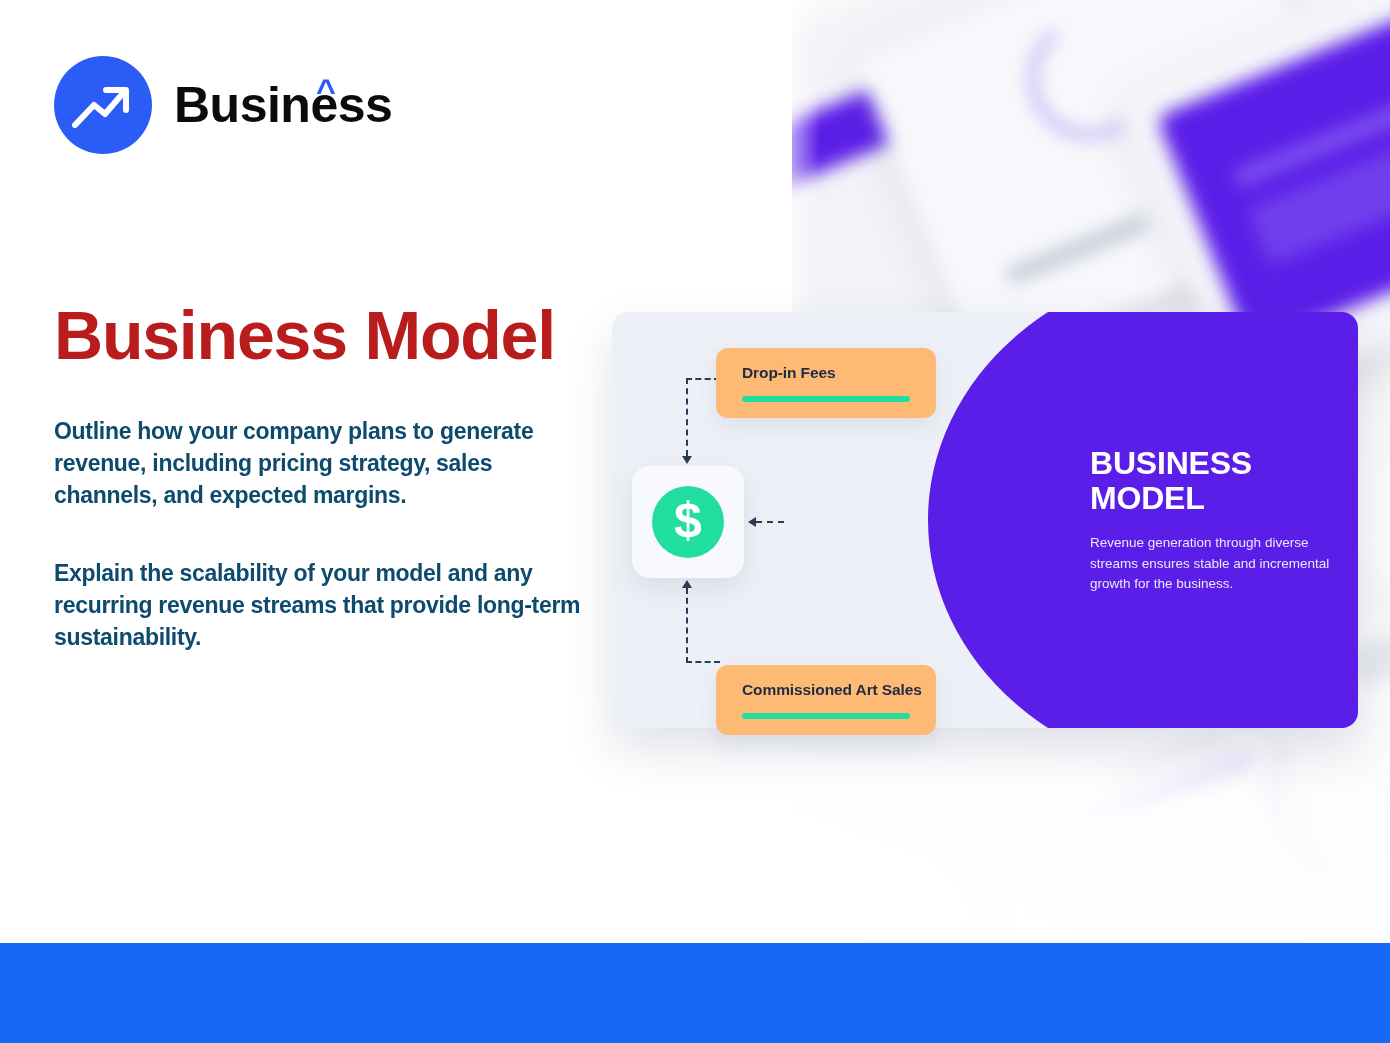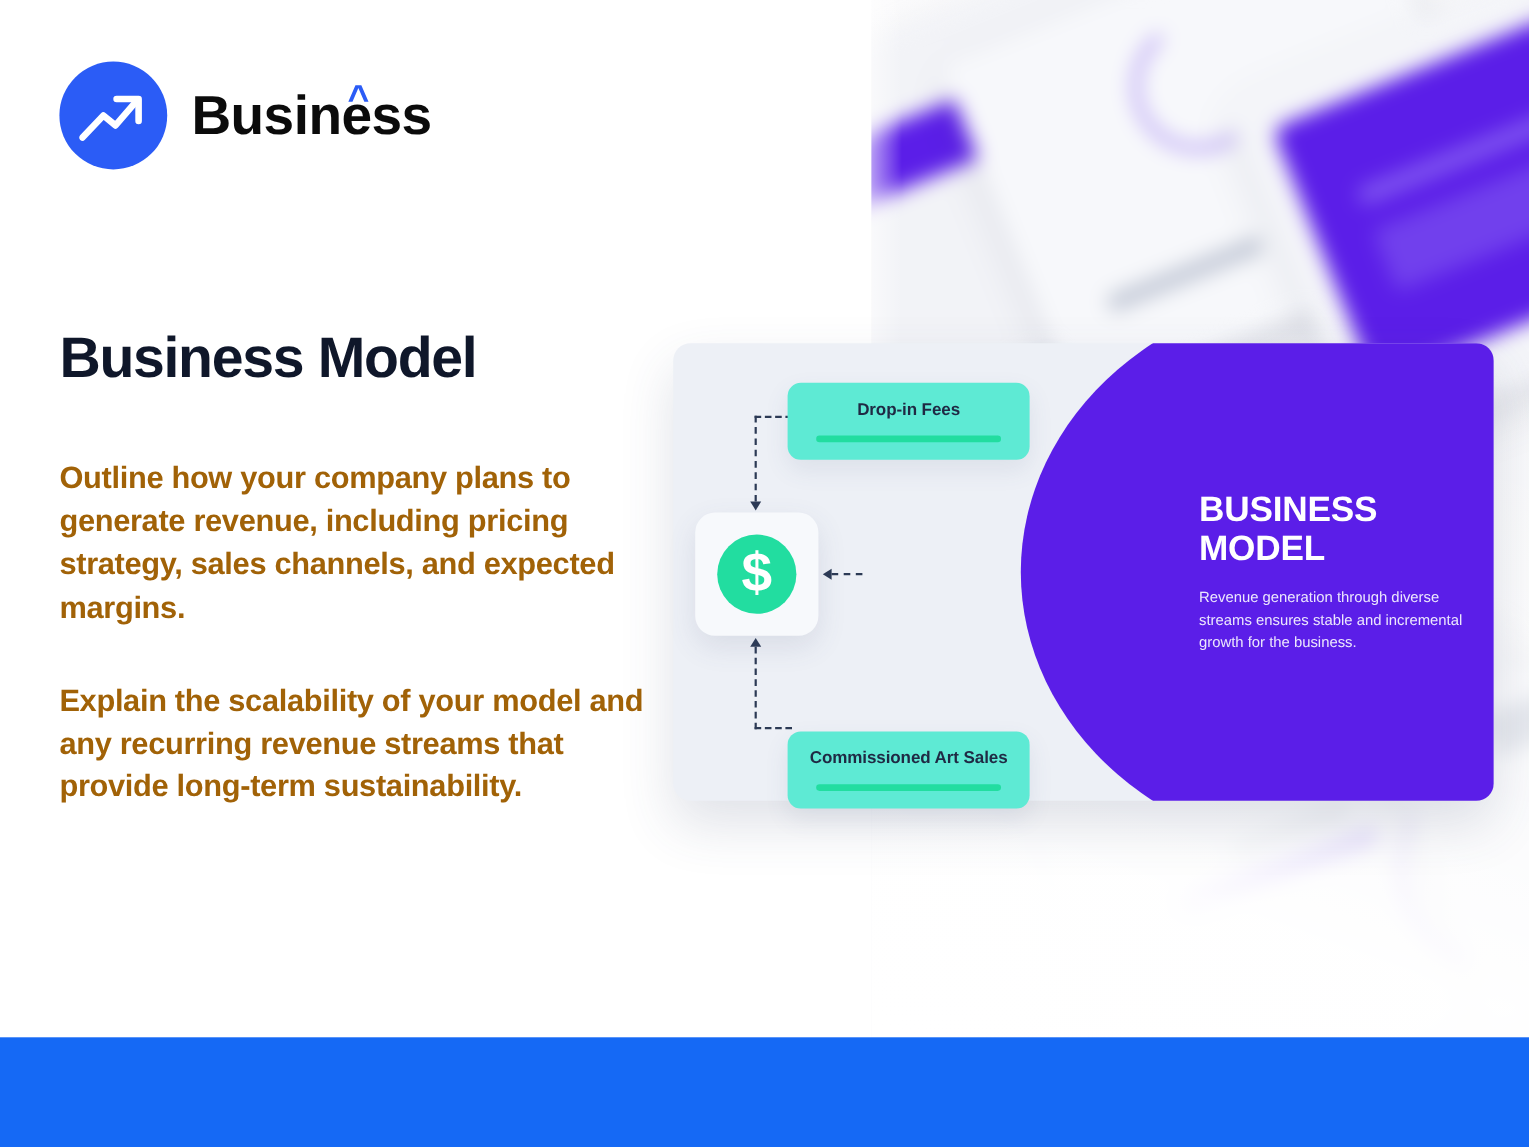--- a/index.html
+++ b/index.html
@@ -77,25 +77,25 @@
     position:absolute; left:142px; top:-7px; font-size:34px; color:#2B5CF6; font-weight:700;
   }
   .logo-line2 {
     margin-top:7px; font-family:"DejaVu Sans Mono", monospace;
     font-size:38px; font-weight:700; letter-spacing:5px; color:#0b0b0b; white-space:nowrap;
   }
   .logo-line2 .kit { color:#2B5CF6; }
 
   .headline {
     position:absolute; left:54px; top:296px;
-    font-size:52px; font-weight:700; color:#0f172a; letter-spacing:-1.2px;
+    font-size:68px; font-weight:700; color:#b91c1c; letter-spacing:-1.2px;
   }
   .body-copy { position:absolute; left:54px; top:415px; width:540px; }
   .body-copy p {
-    font-size:28px; font-weight:700; line-height:1.40; color:#a16207; letter-spacing:-.3px;
+    font-size:23px; font-weight:700; line-height:1.40; color:#0c4a6e; letter-spacing:-.3px;
   }
   .body-copy p + p { margin-top:45px; }
 
   
   .mock {
     position:absolute; left:612px; top:312px; width:746px; height:416px;
     background:#EDF0F6; border-radius:16px; overflow:hidden;
     box-shadow:0 22px 48px rgba(60,72,110,.16);
   }
   .mock-purple {
@@ -118,23 +118,23 @@
     box-shadow:0 10px 26px rgba(70,85,125,.12);
     display:flex; align-items:center; justify-content:center; z-index:3;
   }
   .dollar {
     width:72px; height:72px; border-radius:50%; background:#22DDA0;
     display:flex; align-items:center; justify-content:center;
     color:#fff; font-size:50px; font-weight:700; line-height:1; padding-bottom:4px;
   }
 
   .node {
-    position:absolute; background:#5eead4; border-radius:12px; z-index:3;
+    position:absolute; background:#fdba74; border-radius:12px; z-index:3;
     box-shadow:0 9px 22px rgba(70,85,125,.10);
-    display:flex; flex-direction:column; align-items:center;
+    display:flex; flex-direction:column; align-items:flex-start;
     padding:16px 26px 16px;
   }
   .node-label {
     font-size:15.5px; font-weight:700; color:#1F2A44; white-space:nowrap; letter-spacing:-.1px;
   }
   .node-bar {
     margin-top:14px; height:6px; border-radius:4px; background:#22DDA0; align-self:stretch;
   }
   .n1 { left:716px; top:348px; width:220px; }
   .n2 { left:781px; top:490px; width:220px; }

